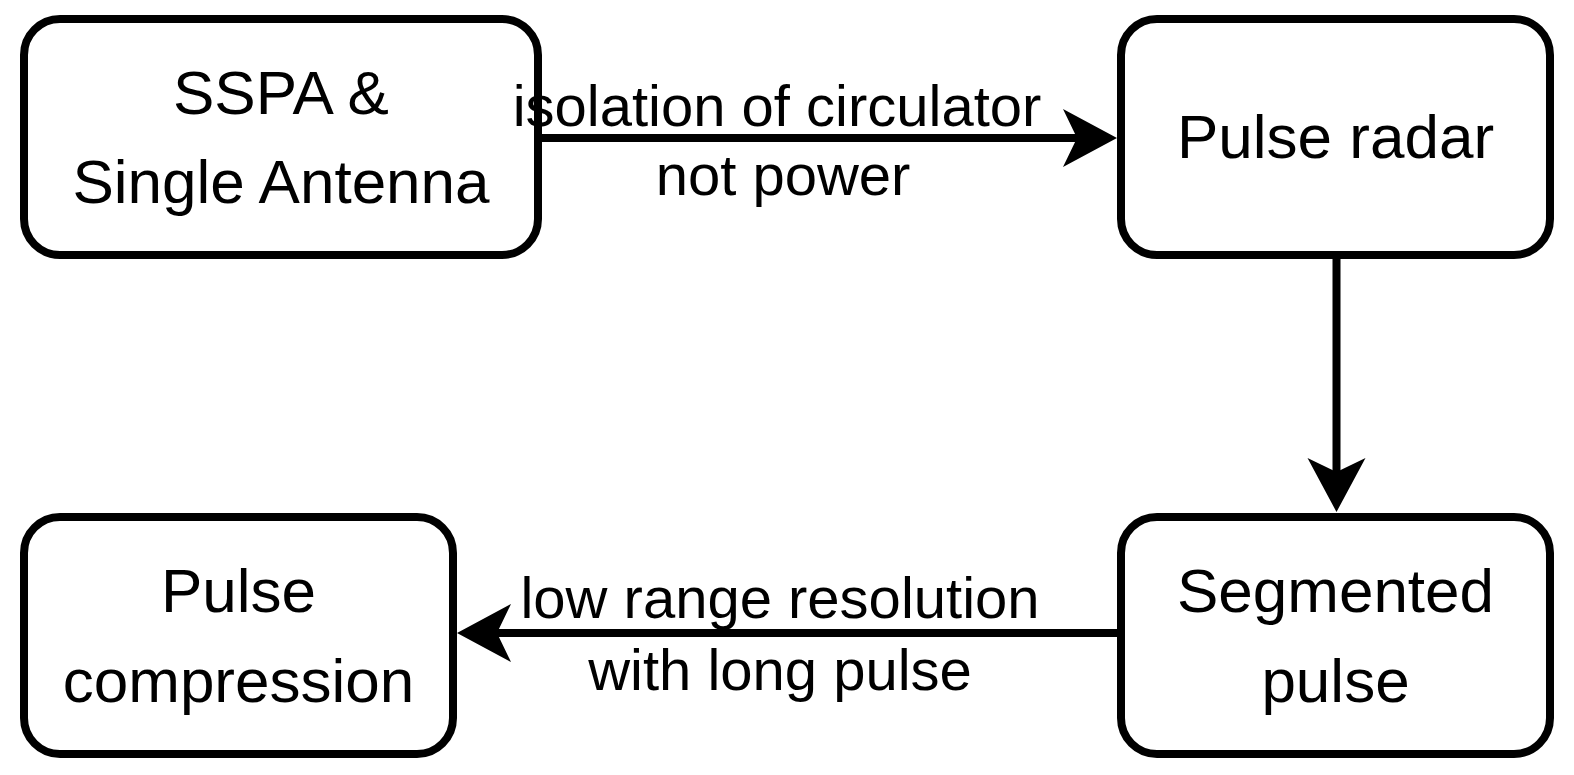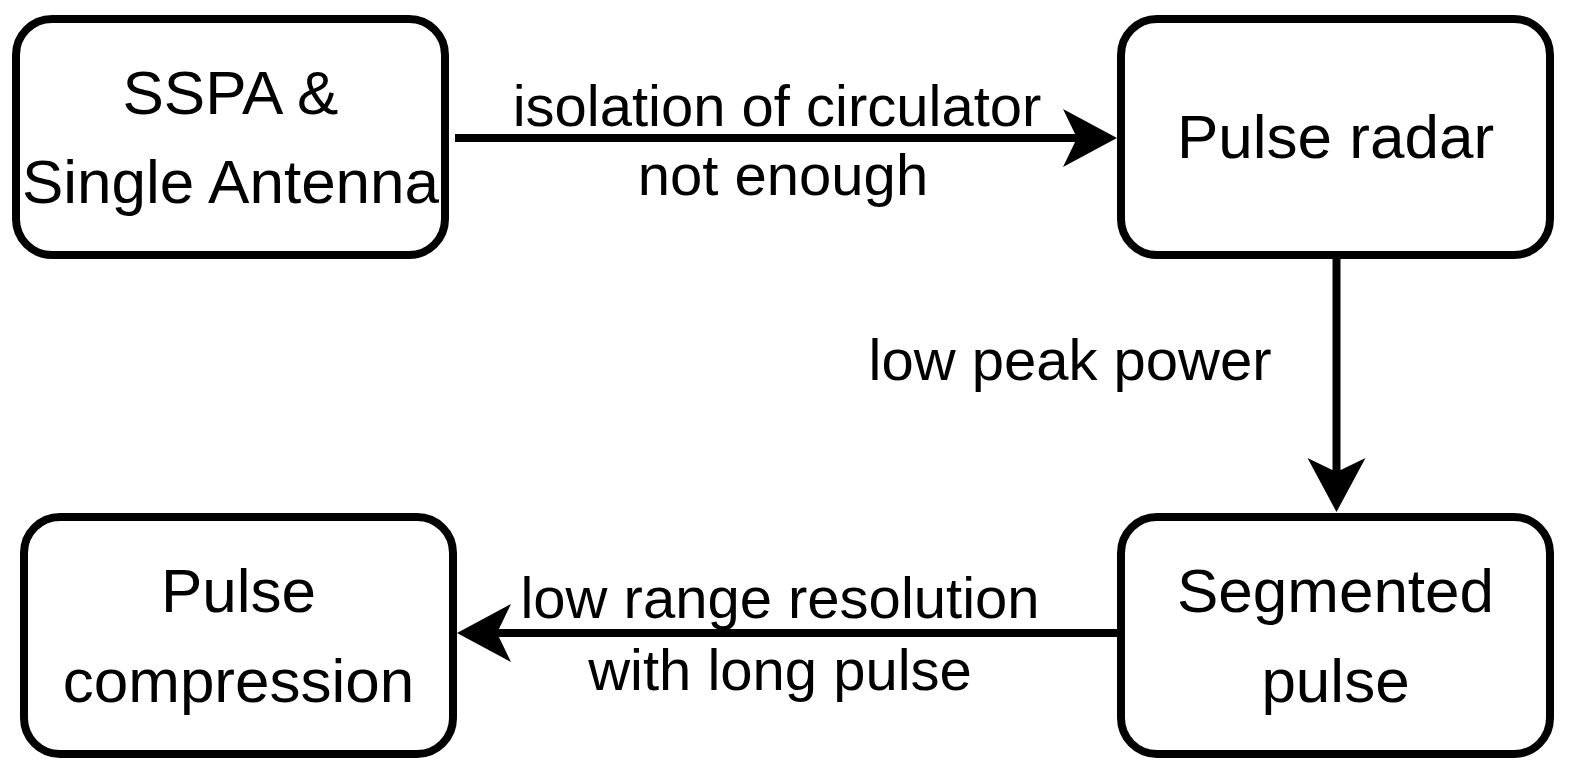--- a/index.html
+++ b/index.html
@@ -43,21 +43,21 @@
     border-radius: 40px;
     background: var(--bg);
     display: flex;
     align-items: center;
     justify-content: center;
     text-align: center;
     font-size: 62px;
     line-height: 1.44;
     white-space: pre-line;
   }
-  .node-tl { left: 12px;   top: 15px;  width: 437px; height: 244px; }
+  .node-tl { left: 20px;   top: 15px;  width: 522px; height: 244px; }
   .node-tr { left: 1117px; top: 15px;  width: 437px; height: 244px; }
   .node-br { left: 1117px; top: 513px; width: 437px; height: 245px; }
   .node-bl { left: 20px;   top: 513px; width: 437px; height: 245px; }
   .elabel {
     position: absolute;
     transform: translateX(-50%);
     white-space: nowrap;
     font-size: 58px;
     line-height: 58px;
   }
@@ -98,22 +98,21 @@
     <span>Segmented
 pulse</span>
   </div>
 
   <div class="node node-bl">
     <span>Pulse
 compression</span>
   </div>
 
   <div class="elabel" style="left:777px; top:77px">isolation of circulator</div>
-  <div class="elabel" style="left:783px; top:146px">not enough</div>
+  <div class="elabel" style="left:783px; top:146px">not power</div>
 
   <div class="elabel elabel-stack" style="left:1070px; top:324px">
-    <div>low peak power</div>
   </div>
 
   <div class="elabel" style="left:780px; top:641px">with long pulse</div>
   <div class="elabel" style="left:780px; top:569px">low range resolution</div>
 
 </div>
 
 </body></html>

